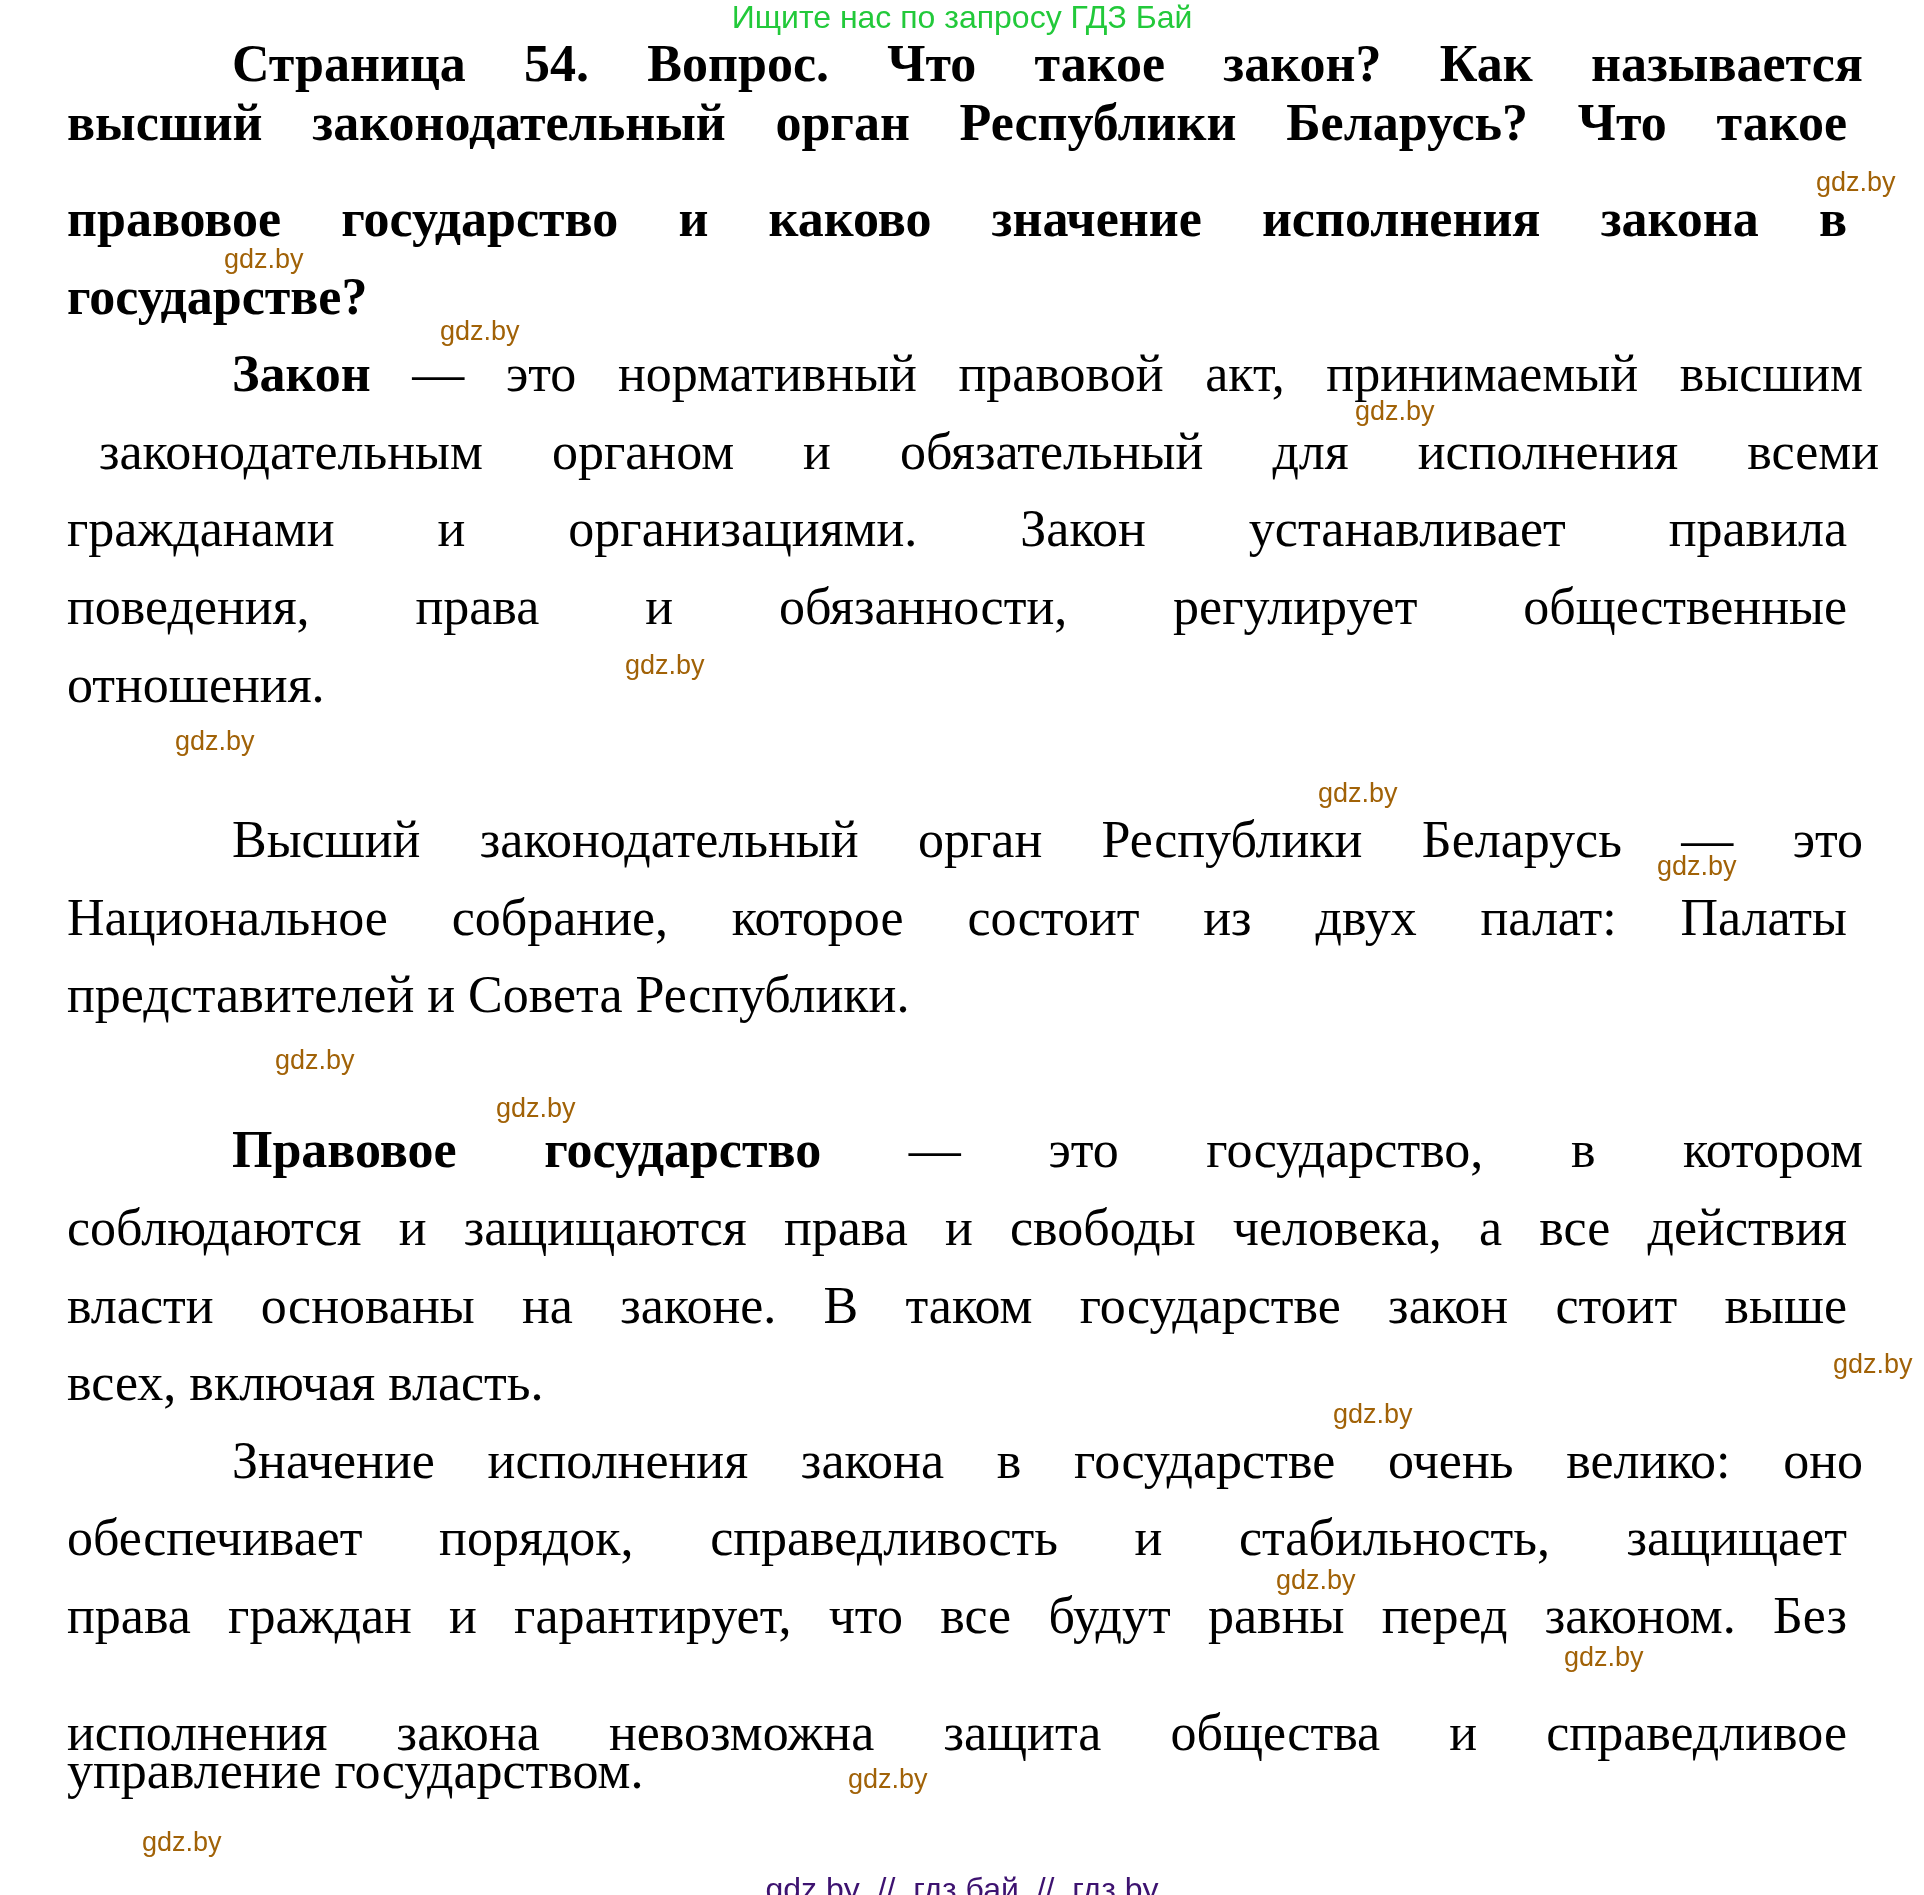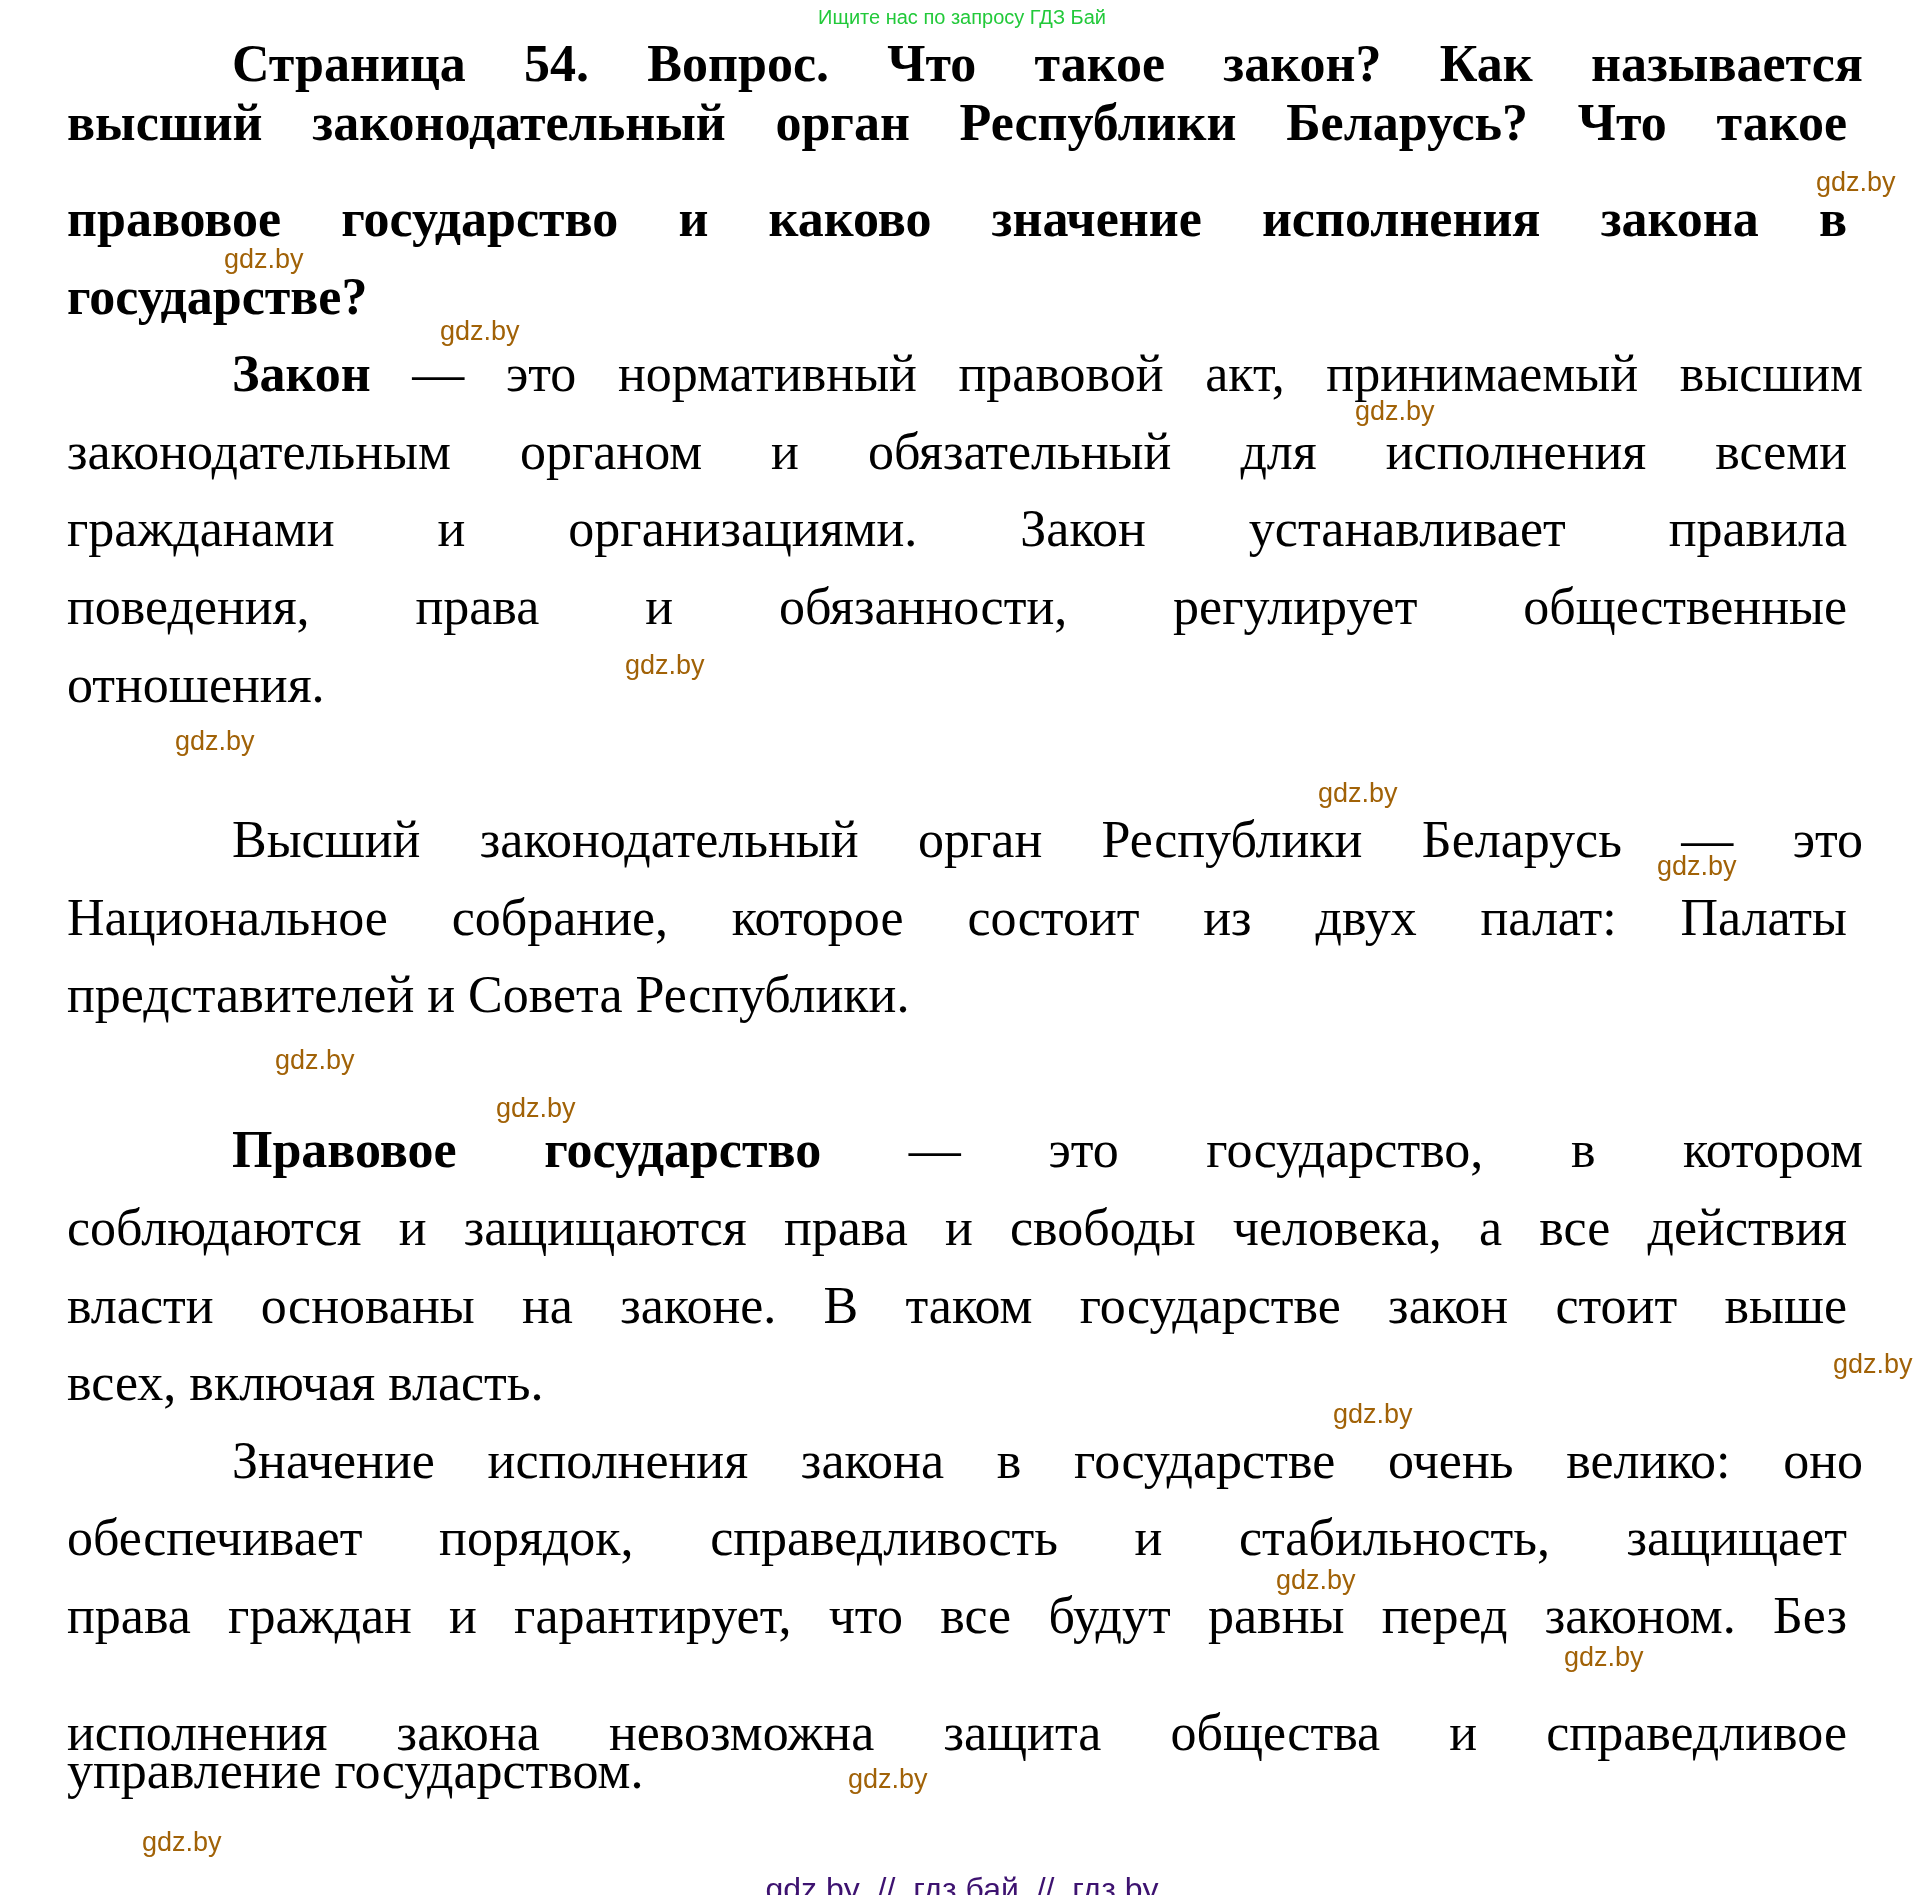--- a/index.html
+++ b/index.html
@@ -1,36 +1,36 @@
 <!DOCTYPE html>
 <html><head>
 <meta charset="utf-8">
 <style>
   html,body{margin:0;padding:0;background:#fff;}
   body{width:1924px;height:1895px;position:relative;overflow:hidden;font-family:"Liberation Serif",serif;color:#000;}
-  .hdr{position:absolute;left:0;width:1924px;top:0;text-align:center;font-family:"Liberation Sans",sans-serif;font-size:20px;line-height:34px;}
+  .hdr{position:absolute;left:0;width:1924px;top:0;text-align:center;font-family:"Liberation Sans",sans-serif;font-size:32px;line-height:34px;}
   .line{position:absolute;left:67px;width:1780px;font-size:52px;line-height:60px;white-space:nowrap;text-align:justify;text-align-last:justify;}
   .line.last{text-align-last:left;}
   .line.ind{left:216px;width:1631px;margin-left:16px;}
   .b{font-weight:bold;}
   .wm{position:absolute;font-family:"Liberation Sans",sans-serif;font-size:27px;line-height:30px;color:#a16207;}
   .foot{position:absolute;left:0;width:1924px;top:1871px;text-align:center;font-family:"Liberation Sans",sans-serif;font-size:32px;line-height:36px;}
 </style>
 </head>
 <body>
 
 <div class="hdr" style="color:#22c93a;">Ищите нас по запросу ГДЗ Бай</div>
 
 <div class="line ind b" style="top:34px;">Страница 54. Вопрос. Что такое закон? Как называется</div>
 <div class="line b" style="top:93px;">высший законодательный орган Республики Беларусь? Что такое</div>
 <div class="line b" style="top:189px;">правовое государство и каково значение исполнения закона в</div>
 <div class="line last b" style="top:267px;">государстве?</div>
 
 <div class="line ind" style="top:344px;"><span class="b">Закон</span><span> — это нормативный правовой акт, принимаемый высшим</span></div>
-<div class="line" style="top:422px;">законодательным органом и обязательный для исполнения всеми</div>
+<div class="line" style="top:422px;margin-left:32px;">законодательным органом и обязательный для исполнения всеми</div>
 <div class="line" style="top:499px;">гражданами и организациями. Закон устанавливает правила</div>
 <div class="line" style="top:577px;">поведения, права и обязанности, регулирует общественные</div>
 <div class="line last" style="top:655px;">отношения.</div>
 
 <div class="line ind" style="top:810px;">Высший законодательный орган Республики Беларусь — это</div>
 <div class="line" style="top:888px;">Национальное собрание, которое состоит из двух палат: Палаты</div>
 <div class="line last" style="top:965px;">представителей и Совета Республики.</div>
 
 <div class="line ind" style="top:1120px;"><span class="b">Правовое государство</span><span> — это государство, в котором</span></div>
 <div class="line" style="top:1198px;">соблюдаются и защищаются права и свободы человека, а все действия</div>

